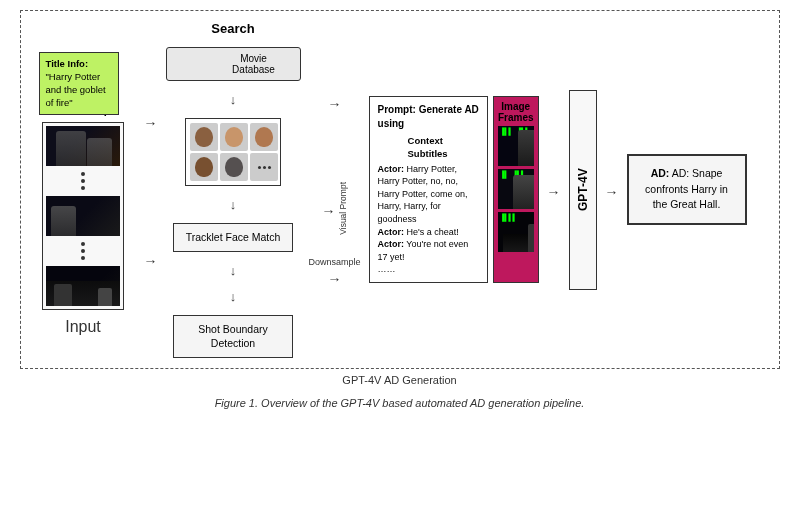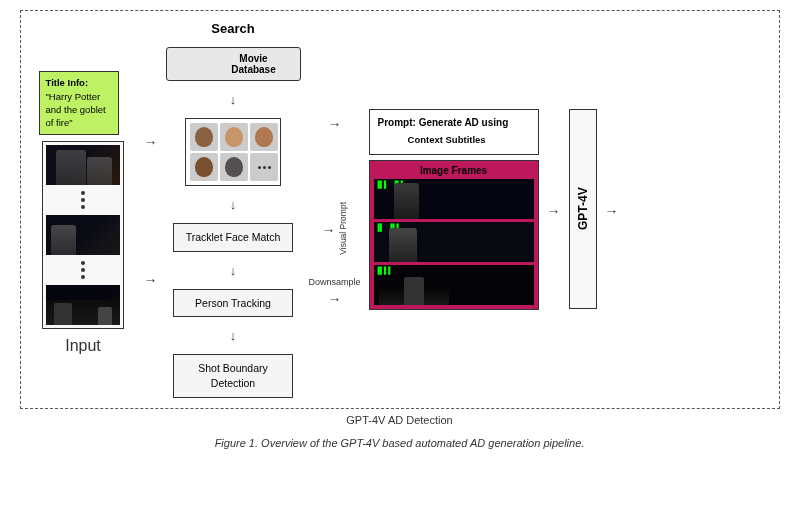--- a/index.html
+++ b/index.html
@@ -259,21 +259,21 @@
       font-style: italic;
     }
   </style>
 </head>
 <body>
 
 <div class="diagram-container">
 
   <div class="pipeline-outer">
 
-    <div class="pipeline-label">GPT-4V AD Detection</div>
+    <div class="pipeline-label">GPT-4V AD Generation</div>
 
     <div style="display:flex; flex-direction:column; align-items:center; gap:4px; width:105px; position:relative;">
 
       <div class="title-info-box">
         <span style="font-weight:bold;">Title Info:</span><br>
         <span>"Harry Potter and the goblet of fire"</span>
       </div>
 
       <div style="font-size:11px; font-weight:bold; margin-top:60px; margin-bottom:2px;">Movie Clip</div>
 
@@ -313,21 +313,21 @@
     <div style="display:flex;flex-direction:column;align-items:center;gap:2px;">
       <div style="font-size:14px;color:#333;margin-bottom:80px;">→</div>
       <div style="font-size:14px;color:#333;margin-top:40px;">→</div>
     </div>
 
     <div style="display:flex;flex-direction:column;align-items:center;gap:11px;width:135px;">
 
       <div style="font-size:13px;font-weight:bold;">Search</div>
 
       <div class="db-box">
-        <div style="font-size:10px;font-weight:bold;padding-left:41px;">Movie Database</div>
+        <div style="font-size:10px;font-weight:normal;padding-left:41px;">Movie Database</div>
       </div>
 
       <div style="font-size:13px;color:#333;">↓</div>
 
       <div class="faces-grid">
 
         <div class="face-cell">
           <div class="face-oval" style="background:#8a6040;"></div>
         </div>
 
@@ -355,23 +355,20 @@
       </div>
 
       <div style="font-size:13px;color:#333;">↓</div>
 
       <div class="proc-box">
         <span>Tracklet Face Match</span>
       </div>
 
       <div style="font-size:13px;color:#333;">↓</div>
 
-      <div class="proc-box">
-        <span>Person Tracking</span>
-      </div>
 
       <div style="font-size:13px;color:#333;">↓</div>
 
       <div class="proc-box">
         <span>Shot Boundary Detection</span>
       </div>
 
     </div>
 
     <div style="display:flex;flex-direction:column;align-items:center;gap:2px;">
@@ -380,27 +377,33 @@
 
       <div style="display:flex;flex-direction:row;align-items:center;gap:2px;margin-top:10px;">
         <div style="font-size:14px;color:#333;">→</div>
         <div style="font-size:8.5px;color:#333;writing-mode:vertical-rl;transform:rotate(180deg);white-space:nowrap;">Visual Prompt</div>
       </div>
 
       <div style="font-size:9px;color:#333;margin-top:20px;white-space:nowrap;">Downsample</div>
       <div style="font-size:14px;color:#333;">→</div>
     </div>
 
-    <div style="display:flex;flex-direction:column;gap:5px;width:170px;">
+    <div style="display:flex;flex-direction:row;gap:5px;width:170px;">
 
       <div class="prompt-box">
         <div class="prompt-title">
           <strong>Prompt: Generate AD using</strong>
         </div>
         <div style="font-size:9.5px;font-weight:bold;margin-bottom:2px;margin-left:30px;">Context Subtitles</div>
+        <div style="font-size:9px;line-height:1.4;">
+          <strong>Actor:</strong> Harry Potter, Harry Potter, no, no, Harry Potter, come on, Harry, Harry, for goodness<br>
+          <strong>Actor:</strong> He's a cheat!<br>
+          <strong>Actor:</strong> You're not even 17 yet!<br>
+          <span>……</span>
+        </div>
       </div>
 
       <div class="image-frames-box">
         <div class="image-frames-title">Image Frames</div>
 
         <div class="img-frame" style="background:#050510;">
           <div class="img-frame-overlay">▐▌▌ ▐▌▌</div>
           <div style="position:absolute;bottom:0;left:20px;width:25px;height:36px;background:linear-gradient(180deg,#3a3a3a,#1a1a1a);border-radius:3px 3px 0 0;"></div>
         </div>
 
@@ -419,18 +422,23 @@
     </div>
 
     <div style="font-size:14px;color:#333;align-self:center;">→</div>
 
     <div class="gpt-box">
       <span>GPT-4V</span>
     </div>
 
     <div style="font-size:14px;color:#333;align-self:center;">→</div>
 
+    <div class="ad-output-box">
+      <span>
+        <strong>AD:</strong> <span>AD: Snape confronts Harry in the Great Hall.</span>
+      </span>
+    </div>
 
   </div>
 
   <div class="figure-caption">Figure 1. Overview of the GPT-4V based automated AD generation pipeline.</div>
 
 </div>
 
 </body></html>

